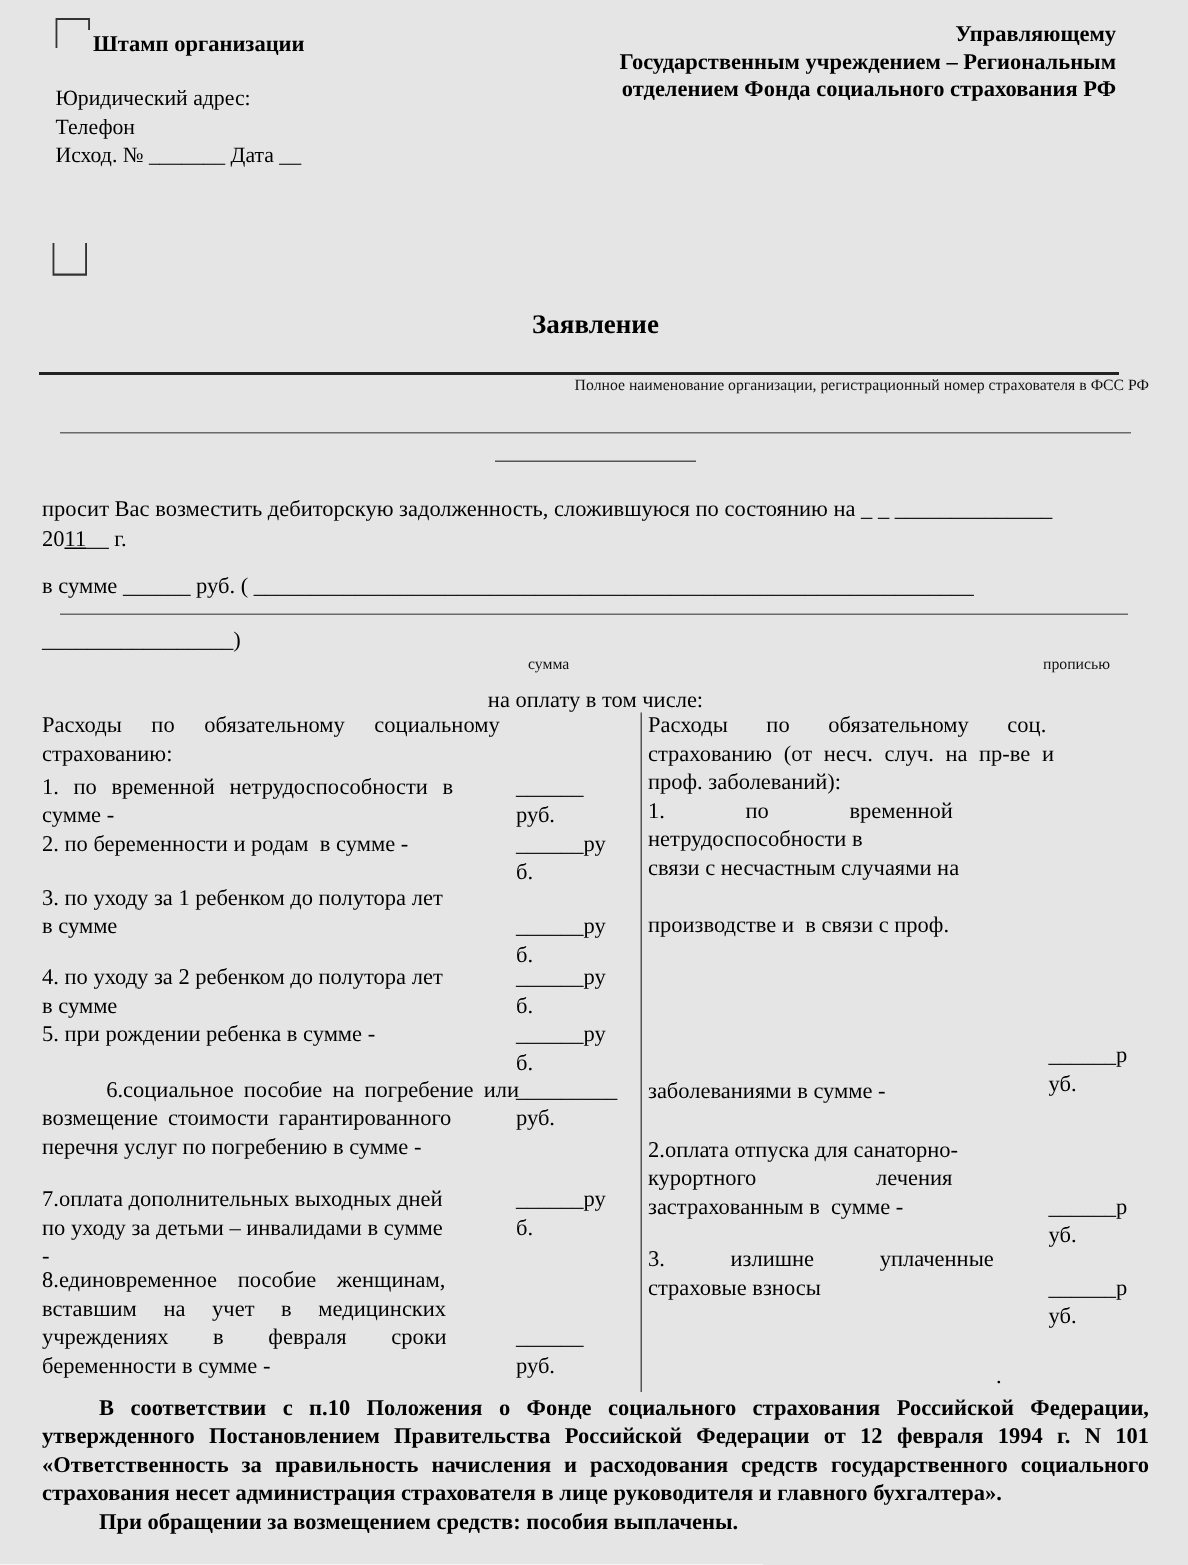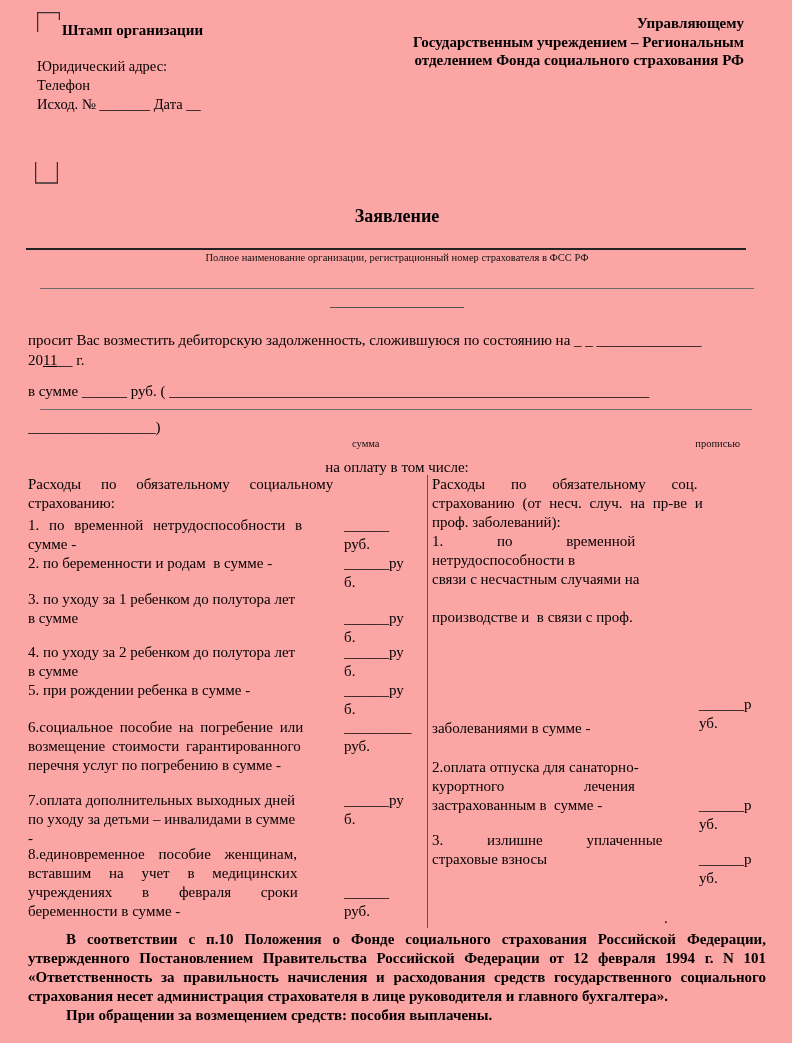--- a/index.html
+++ b/index.html
@@ -1,39 +1,39 @@
 <!DOCTYPE html>
 <html><head>
 <meta charset="utf-8">
 <style>
   html,body{margin:0;padding:0;background:#fff;}
   .page{
     position:relative;
     width:792px;height:1043px;
     box-sizing:border-box;
     padding:12px 26px 0 28px;
-    background:#fca5a5;
+    background:#e5e5e5;
     font-family:"Liberation Serif","DejaVu Serif",serif;
     font-size:15px;color:#000;
     overflow:hidden;
   }
   
   .corner{position:absolute;}
   .corner svg{display:block;}
   .corner-top{left:37px;top:12px;}
   .corner-bottom{left:35px;top:162px;}
   .top-row{display:flex;align-items:flex-start;}
   .stamp-block{width:370px;}
   .stamp-label{font-weight:bold;padding-left:34px;margin-top:8px;line-height:20px;}
   .stamp-addr{margin-top:17px;padding-left:9px;line-height:19px;font-size:14.5px;}
   .addressee{flex:1;text-align:right;font-weight:bold;margin-top:2px;line-height:18.5px;padding-right:22px;}
   
   .doc-title{text-align:center;font-weight:bold;font-size:18px;line-height:26px;margin-top:89px;}
   .org-thick-line{margin-top:19px;margin-left:-2px;width:720px;border-bottom:2.5px solid #222;}
-  .org-caption{margin-top:2px;text-align:center;font-size:10.5px;line-height:12px;color:#111;}
+  .org-caption{margin-top:2px;text-align:right;font-size:10.5px;line-height:12px;color:#111;}
   .org-thin-line{margin-top:24px;margin-left:12px;width:714px;border-bottom:1px solid #6a6a6a;}
   .org-short-line{margin-top:18px;margin-left:302px;width:134px;border-bottom:1px solid #555;}
   
   .request-par{margin-top:22px;line-height:20px;white-space:nowrap;overflow:hidden;}
   .request-year{line-height:20px;}
   .u{text-decoration:underline;}
   .sum-line{margin-top:11px;line-height:20px;white-space:nowrap;overflow:hidden;}
   .sum-thin-line{margin-top:8px;margin-left:12px;width:712px;border-bottom:1px solid #6a6a6a;}
   .paren-line{margin-top:7px;line-height:20px;}
   .captions-row{position:relative;height:14px;margin-top:1px;font-size:10.5px;color:#111;}
@@ -58,21 +58,21 @@
   
   .ti-l-3{margin-top:17px;} .ti-l-4{margin-top:15px;}
   .ti-l-6{margin-top:18px;} .ti-l-7{margin-top:16px;} .ti-l-8{margin-top:-3px;}
   .ti-l-3 .amt{top:19px;} .ti-l-8 .amt{top:38px;}
   .ti-r-2{margin-top:20px;} .ti-r-3{margin-top:16px;}
   .ti-r-1 .amt{top:163px;} .ti-r-2 .amt{top:38px;} .ti-r-3 .amt{top:19px;}
   .hdr-l .ln:nth-child(1){word-spacing:16px;}
   .hdr-r .ln:nth-child(1){word-spacing:22px;}
   .hdr-r .ln:nth-child(2){word-spacing:4px;}
   .ti-l-1 .ln:nth-child(1){word-spacing:6px;}
-  .ti-l-6 .ln:nth-child(1){word-spacing:3px;}
+  .ti-l-6 .ln:nth-child(1){word-spacing:3px;text-align:right;}
   .ti-l-6 .ln:nth-child(2){word-spacing:3px;}
   .ti-l-8 .ln:nth-child(1){word-spacing:10px;}
   .ti-l-8 .ln:nth-child(2){word-spacing:14px;}
   .ti-l-8 .ln:nth-child(3){word-spacing:26px;}
   .ti-r-1 .ln:nth-child(1){word-spacing:50px;}
   .ti-r-1 .ln:nth-child(4){margin-top:19px;}
   .ti-r-1 .ln:nth-child(5){margin-top:92px;}
   .ti-r-2 .ln:nth-child(2){word-spacing:76px;}
   .ti-r-3 .ln:nth-child(1){word-spacing:40px;}
   .dot-line{margin-top:40px;padding-left:232px;line-height:19px;}

